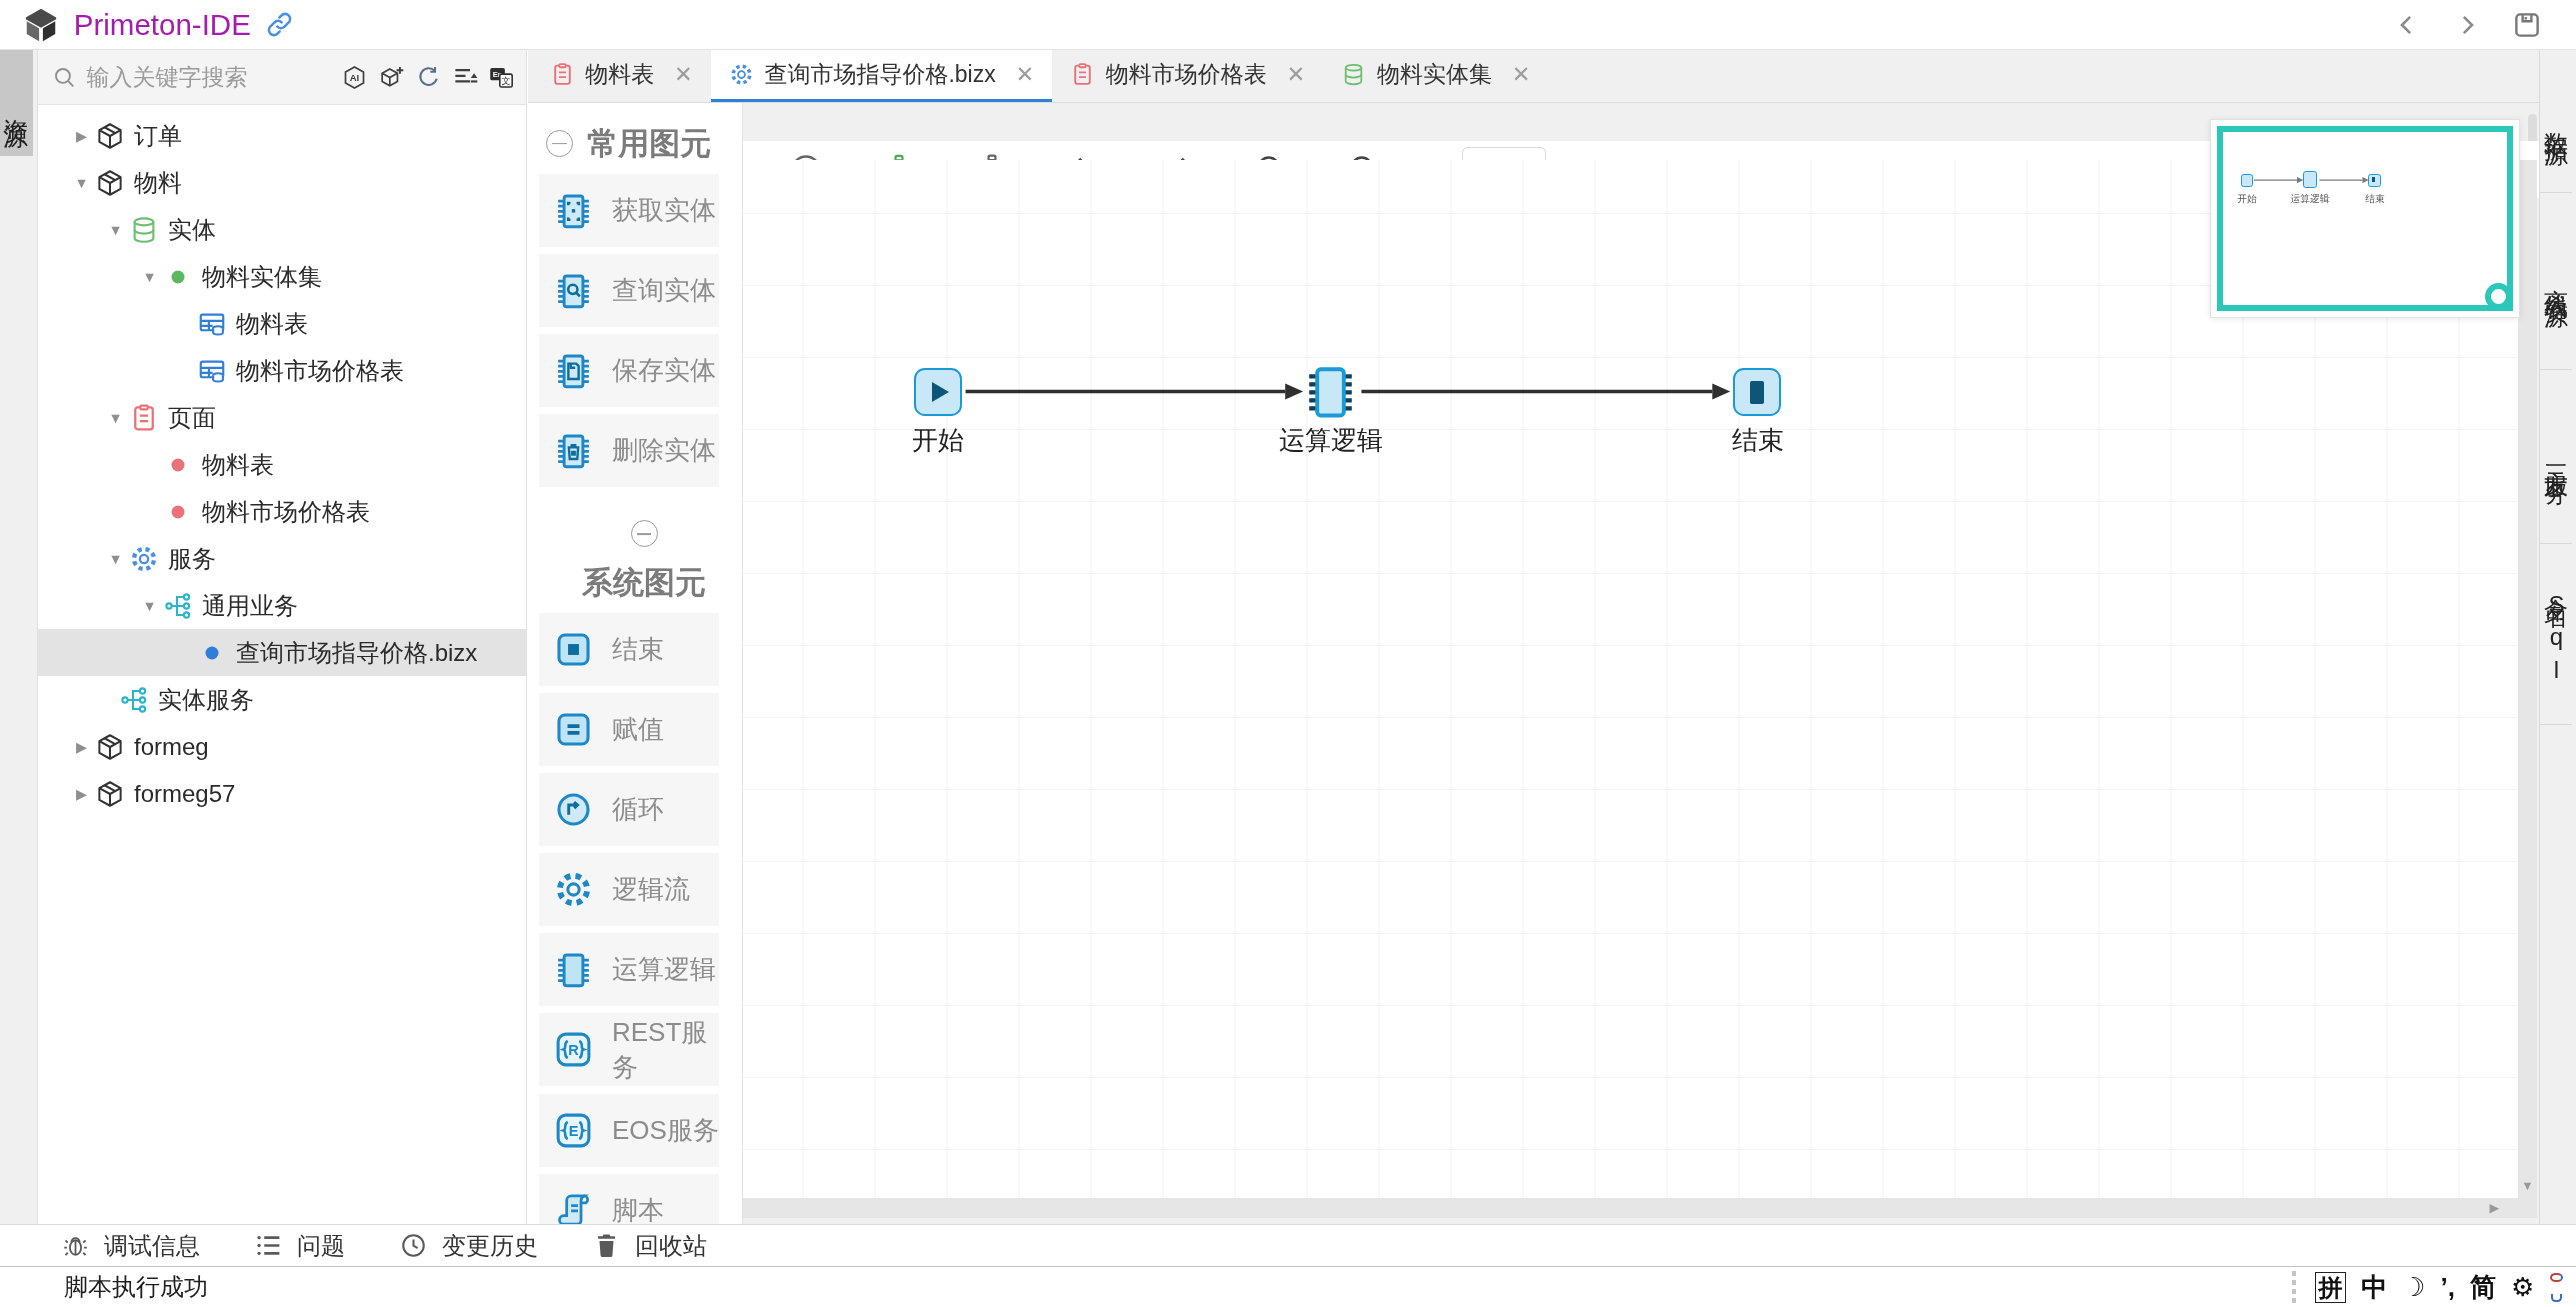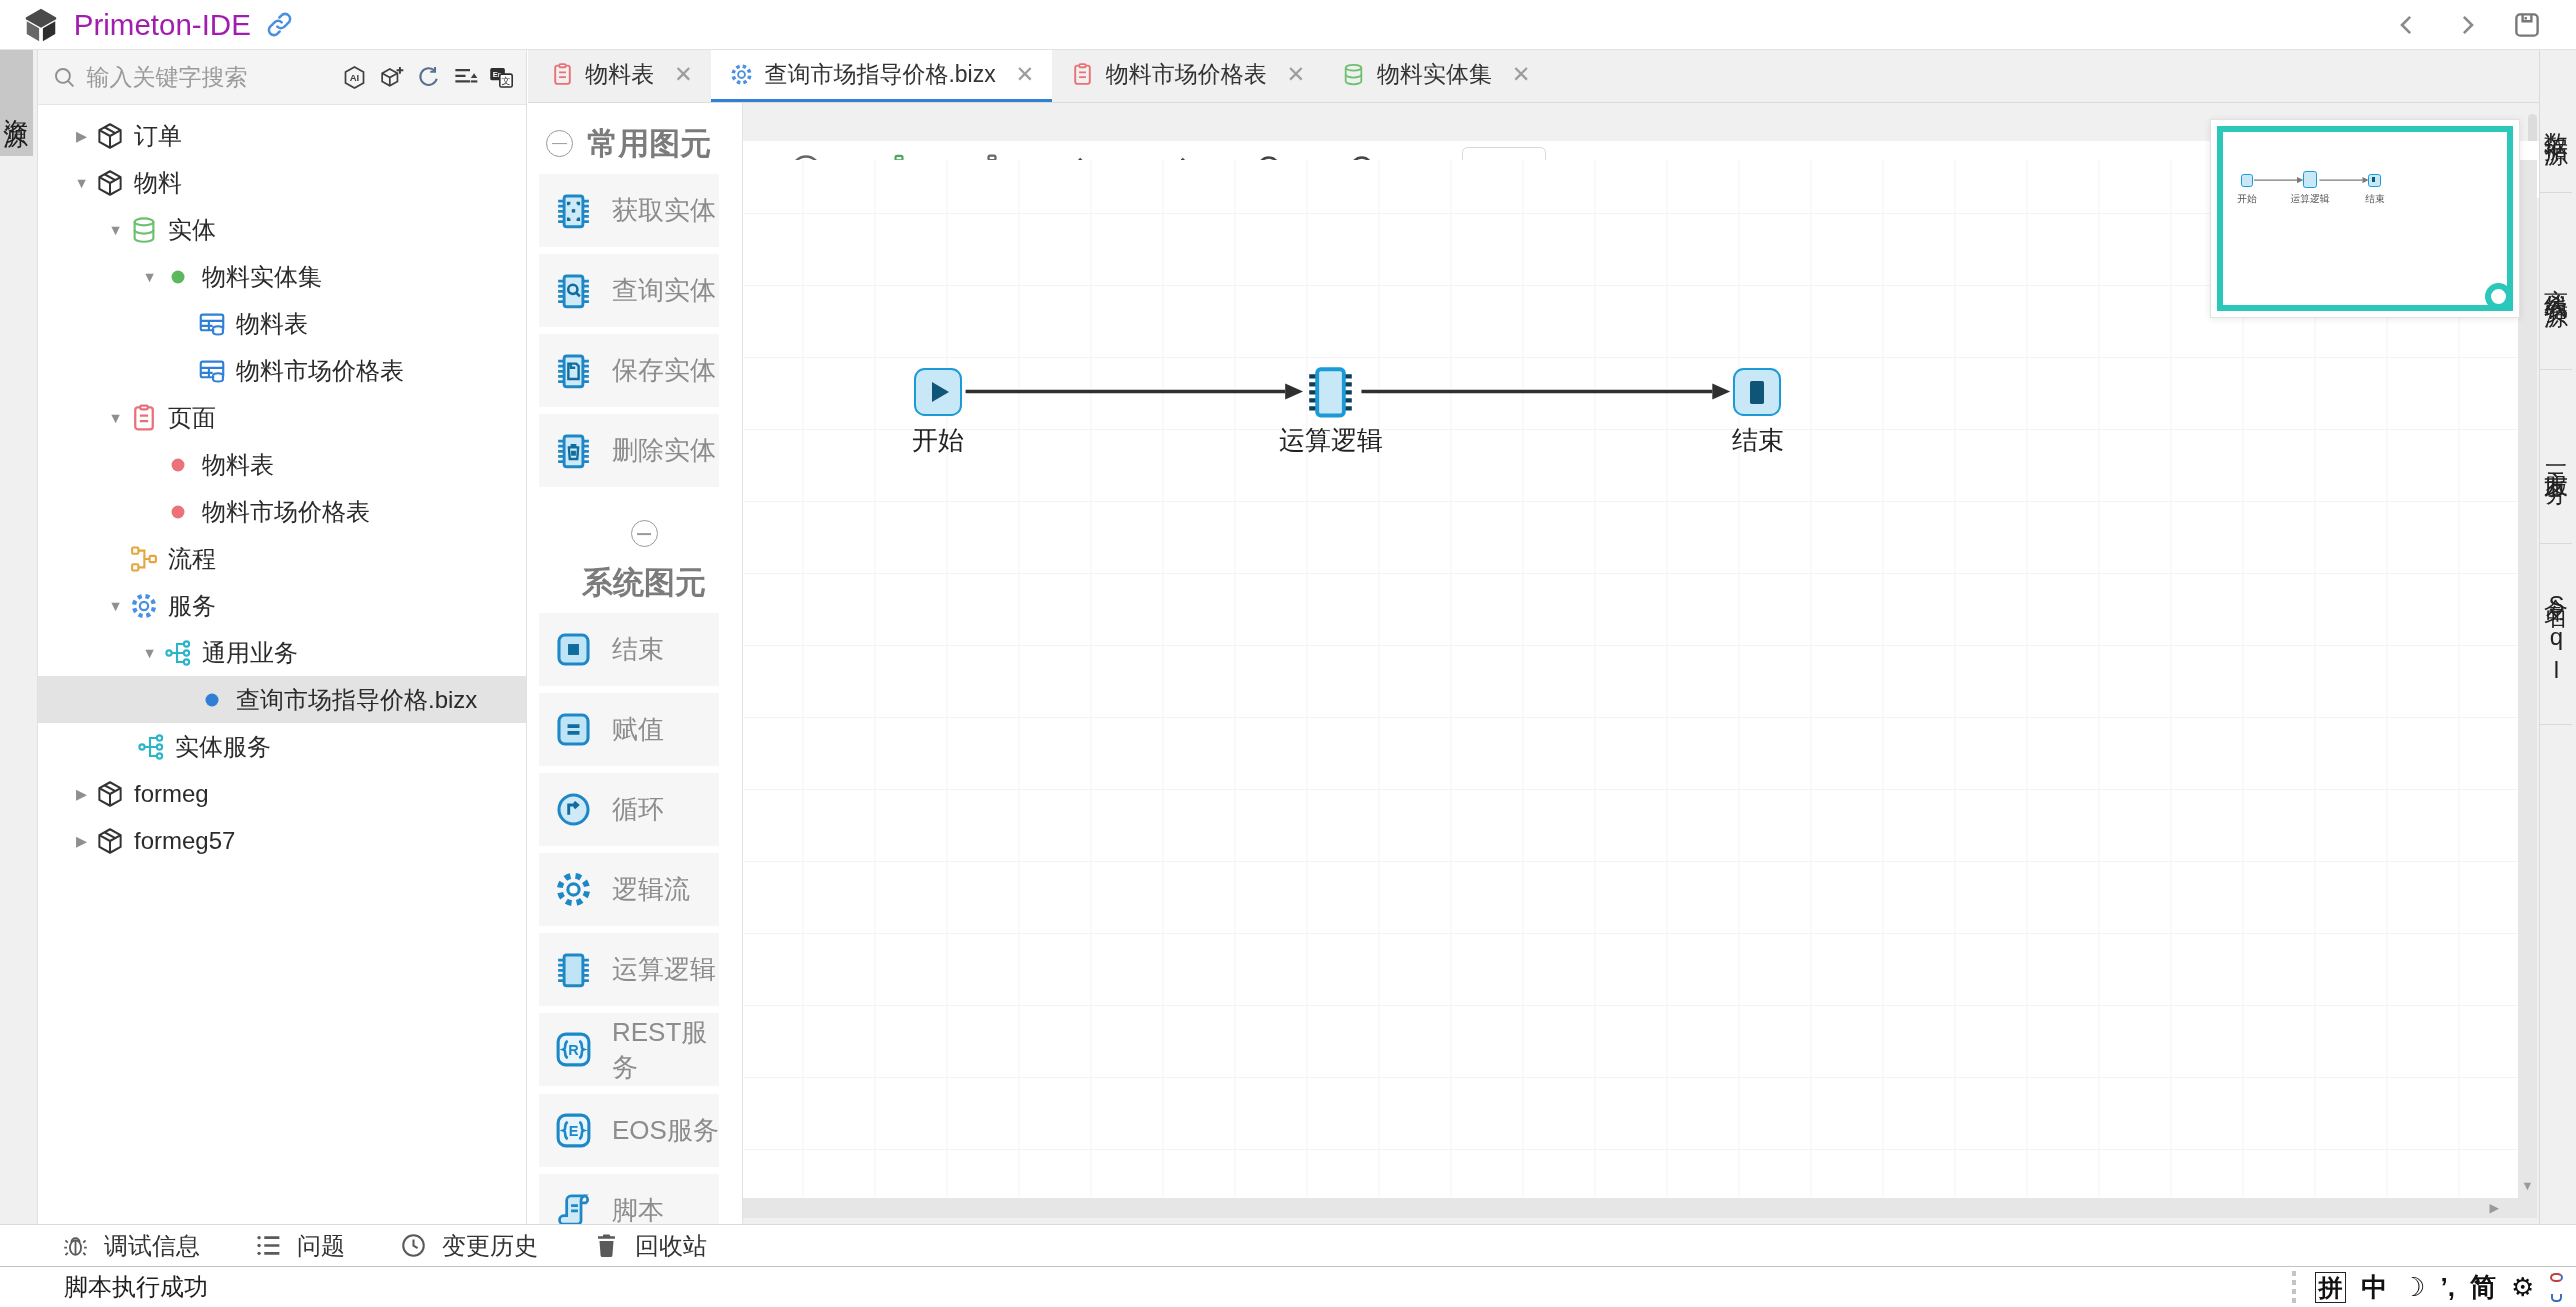--- a/index.html
+++ b/index.html
@@ -311,32 +311,20 @@
         <div class="tree-row" style="padding-left: 98px;">
           <span class="tw-arrow"></span>
           <span class="tw-icon icon">
             <svg viewBox="0 0 24 24">
               <circle cx="12" cy="12" r="5.2" fill="#e97379"></circle>
             </svg>
           </span>
           <span>物料市场价格表</span>
         </div>
         <div class="tree-row" style="padding-left: 64px;">
-          <span class="tw-arrow"></span>
-          <span class="tw-icon icon">
-            <svg viewBox="0 0 24 24" fill="none" stroke="#e4a63e" stroke-width="1.7">
-              <rect x="2.5" y="2.8" width="5" height="5" rx="1"></rect>
-              <rect x="2.5" y="16.2" width="5" height="5" rx="1"></rect>
-              <rect x="16.5" y="9.5" width="5" height="5" rx="1"></rect>
-              <path d="M7.5 5.3h4.8v13.4H7.5M12.3 12h4.2"></path>
-            </svg>
-          </span>
-          <span>流程</span>
-        </div>
-        <div class="tree-row" style="padding-left: 64px;">
           <span class="tw-arrow">▼</span>
           <span class="tw-icon icon">
             <svg viewBox="0 0 24 24" fill="none" stroke="#4a90e2">
               <circle cx="12" cy="12" r="8" stroke-width="3.4" stroke-dasharray="3.3 2.95" transform="rotate(8 12 12)"></circle>
               <circle cx="12" cy="12" r="3.3" stroke-width="1.8" fill="#fff"></circle>
             </svg>
           </span>
           <span>服务</span>
         </div>
         <div class="tree-row" style="padding-left: 98px;">
@@ -354,21 +342,21 @@
         </div>
         <div class="tree-row selected" style="padding-left: 132px;">
           <span class="tw-arrow"></span>
           <span class="tw-icon icon">
             <svg viewBox="0 0 24 24">
               <circle cx="12" cy="12" r="5.2" fill="#2f7fd6"></circle>
             </svg>
           </span>
           <span>查询市场指导价格.bizx</span>
         </div>
-        <div class="tree-row" style="padding-left: 71px;">
+        <div class="tree-row" style="padding-left: 54px;">
           <span class="tw-arrow"></span>
           <span class="tw-icon icon">
             <svg viewBox="0 0 24 24" fill="none" stroke="#2ab5c8" stroke-width="1.7">
               <circle cx="4.8" cy="12" r="2.1"></circle>
               <circle cx="18.8" cy="4.8" r="2.1"></circle>
               <circle cx="18.8" cy="12" r="2.1"></circle>
               <circle cx="18.8" cy="19.2" r="2.1"></circle>
               <path d="M6.9 12h4.3M11.2 12V4.8h5.5M11.2 12h5.5M11.2 12v7.2h5.5"></path>
             </svg>
           </span>

